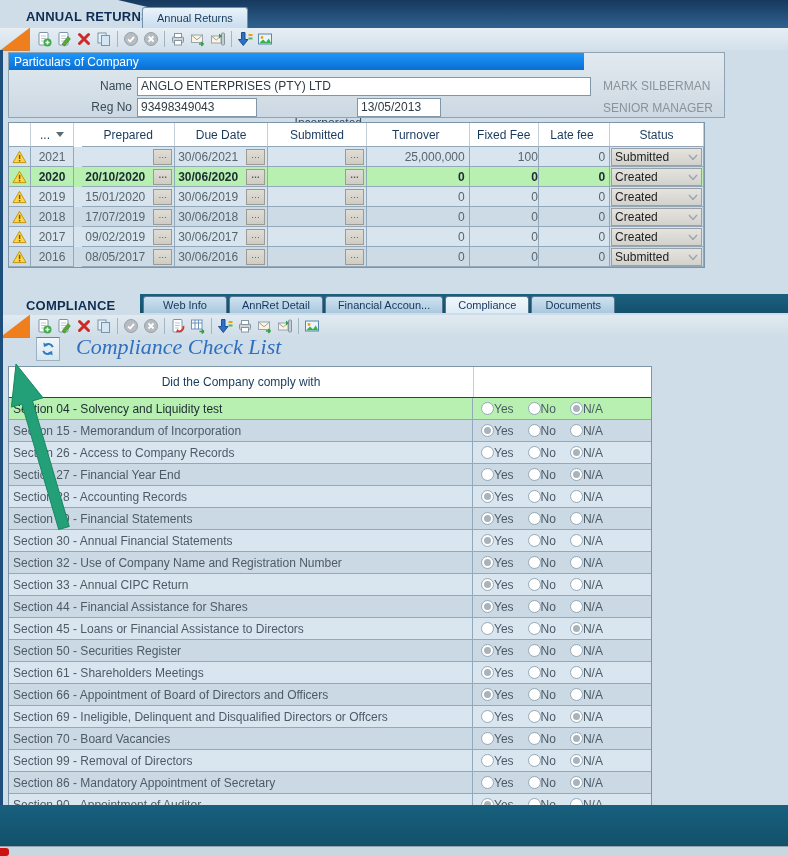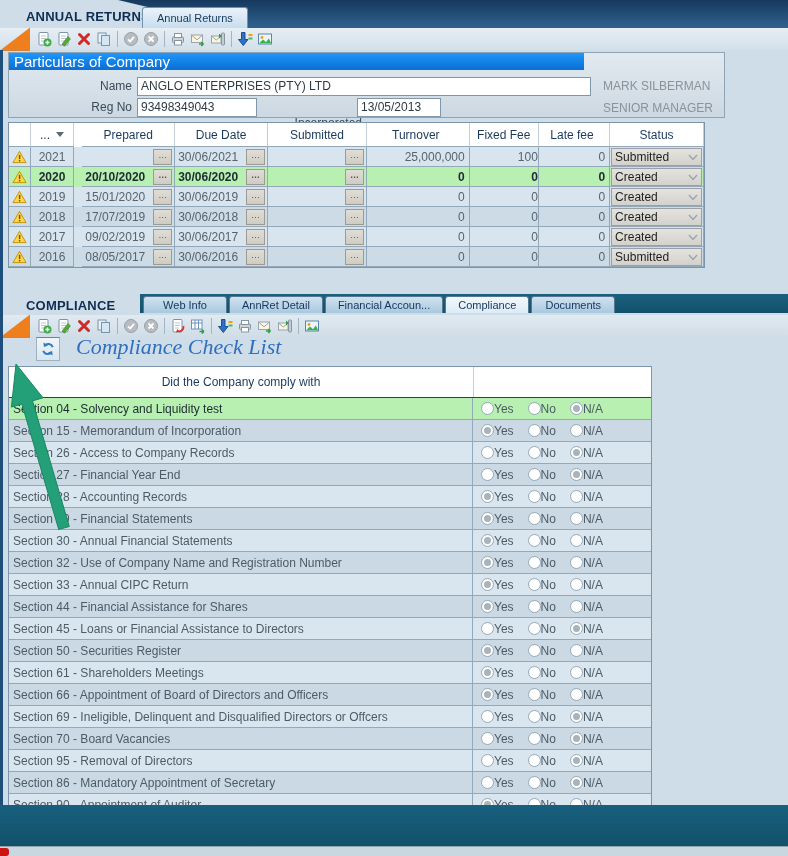--- a/index.html
+++ b/index.html
@@ -22,21 +22,21 @@
   .toolbar2{top:315px;background:linear-gradient(180deg,#e1eaf1,#d0dde7);}
   .corner{width:30px;height:22px;background:#ef7f1d;clip-path:polygon(0 100%,100% 0,100% 100%,0 100%);
     margin-right:4px;border-bottom:1px solid #b55c08;}
   .tbtn{width:20px;height:19px;display:flex;align-items:center;justify-content:center;border-radius:2px;}
   .tsep{width:1px;height:16px;background:#a3b4c2;margin:0 3px;}
 
   
   .particulars{position:absolute;left:8px;top:52px;width:715px;height:64px;
     background:linear-gradient(180deg,#e2eaf0,#ccd8e2);border:1px solid #8fa3b2;}
   .p-header{position:absolute;left:0;top:0;width:575px;height:17px;
-    background:linear-gradient(180deg,#1e96fb,#0a6ed2);color:#fff;font-size:15px;
+    background:linear-gradient(180deg,#1e96fb,#0a6ed2);color:#fff;font-size:12px;
     display:flex;align-items:center;padding-left:5px;box-sizing:border-box;}
   .p-label{position:absolute;font-size:12px;color:#3a4a56;text-align:right;width:103px;left:20px;}
   .p-input{position:absolute;background:#fff;border:1px solid #7f97a8;font-size:12px;color:#2e3b44;
     padding:1px 3px;height:15px;line-height:15px;font-family:"Liberation Sans",sans-serif;}
   .p-contact{position:absolute;left:594px;font-size:12px;color:#8b9298;}
 
   
   .ar-grid{position:absolute;left:8px;top:122px;width:695px;border:1px solid #7d95a8;background:#fff;}
   .ar-head{display:flex;height:24px;background:#fff;}
   .ar-head .hc{border-right:1px solid #c2cfda;border-bottom:1px solid #8fa7b8;display:flex;
@@ -813,21 +813,21 @@
               <span class="radio"></span>
               <span class="rlabel">No</span>
             </span>
             <span class="ropt">
               <span class="radio sel"></span>
               <span class="rlabel">N/A</span>
             </span>
           </div>
         </div>
         <div class="crow">
-          <div class="clabel">Section 95 - Removal of Directors</div>
+          <div class="clabel">Section 99 - Removal of Directors</div>
           <div class="cradios">
             <span class="ropt">
               <span class="radio"></span>
               <span class="rlabel">Yes</span>
             </span>
             <span class="ropt">
               <span class="radio"></span>
               <span class="rlabel">No</span>
             </span>
             <span class="ropt">

